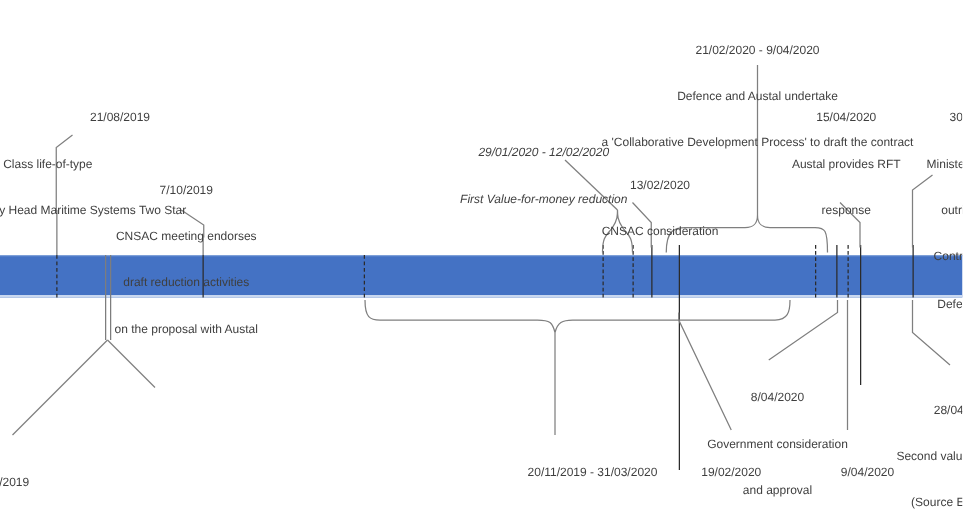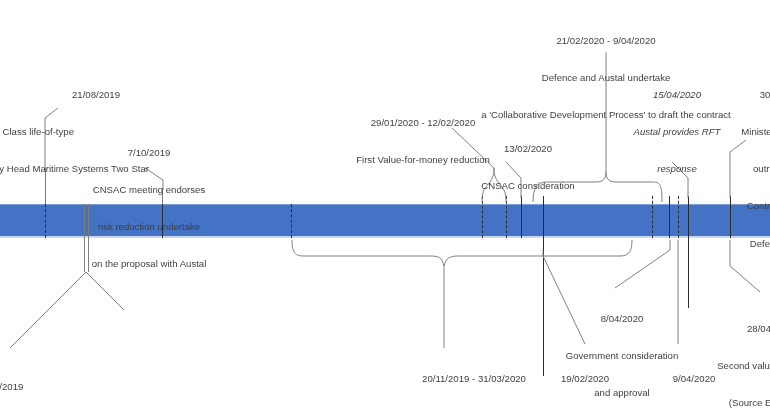--- a/index.html
+++ b/index.html
@@ -145,41 +145,41 @@
 
   <div class="label ta-l" style="left:-38px; top:64px; width:268px;">
     <span class="date ta-c" style="display:block; text-align:center;">21/08/2019</span>
     <span class="desc">Armidale Class life-of-type</span>
     <span class="desc">dorsed by Head Maritime Systems Two Star</span>
   </div>
 
   <div class="label ta-c" style="left:58px; top:122px; width:182px;">
     <span class="date">7/10/2019</span>
     <span class="desc">CNSAC meeting endorses</span>
-    <span class="desc">risk reduction undertake</span>
+    <span class="desc">draft reduction activities</span>
     <span class="desc">on the proposal with Austal</span>
   </div>
 
-  <div class="label ta-c" style="left:328px; top:92px; width:190px;">
+  <div class="label ta-c" style="left:340px; top:92px; width:190px;font-style:italic;">
     <span class="date">29/01/2020 - 12/02/2020</span>
     <span class="desc">First Value-for-money reduction</span>
   </div>
 
   <div class="label ta-c" style="left:452px; top:118px; width:152px;">
     <span class="date">13/02/2020</span>
     <span class="desc">CNSAC consideration</span>
   </div>
 
   <div class="label ta-c" style="left:410px; top:10px; width:392px;">
     <span class="date">21/02/2020 - 9/04/2020</span>
     <span class="desc">Defence and Austal undertake</span>
     <span class="desc">a 'Collaborative Development Process' to draft the contract</span>
   </div>
 
-  <div class="label ta-c" style="left:610px; top:64px; width:134px;font-style:italic;">
+  <div class="label ta-c" style="left:610px; top:64px; width:134px;">
     <span class="date">15/04/2020</span>
     <span class="desc">Austal provides RFT</span>
     <span class="desc">response</span>
   </div>
 
   <div class="label ta-c" style="left:706px; top:64px; width:118px;">
     <span class="date">30</span>
     <span class="desc">Minister for</span>
     <span class="desc">outrig</span>
     <span class="desc">Contract</span>

